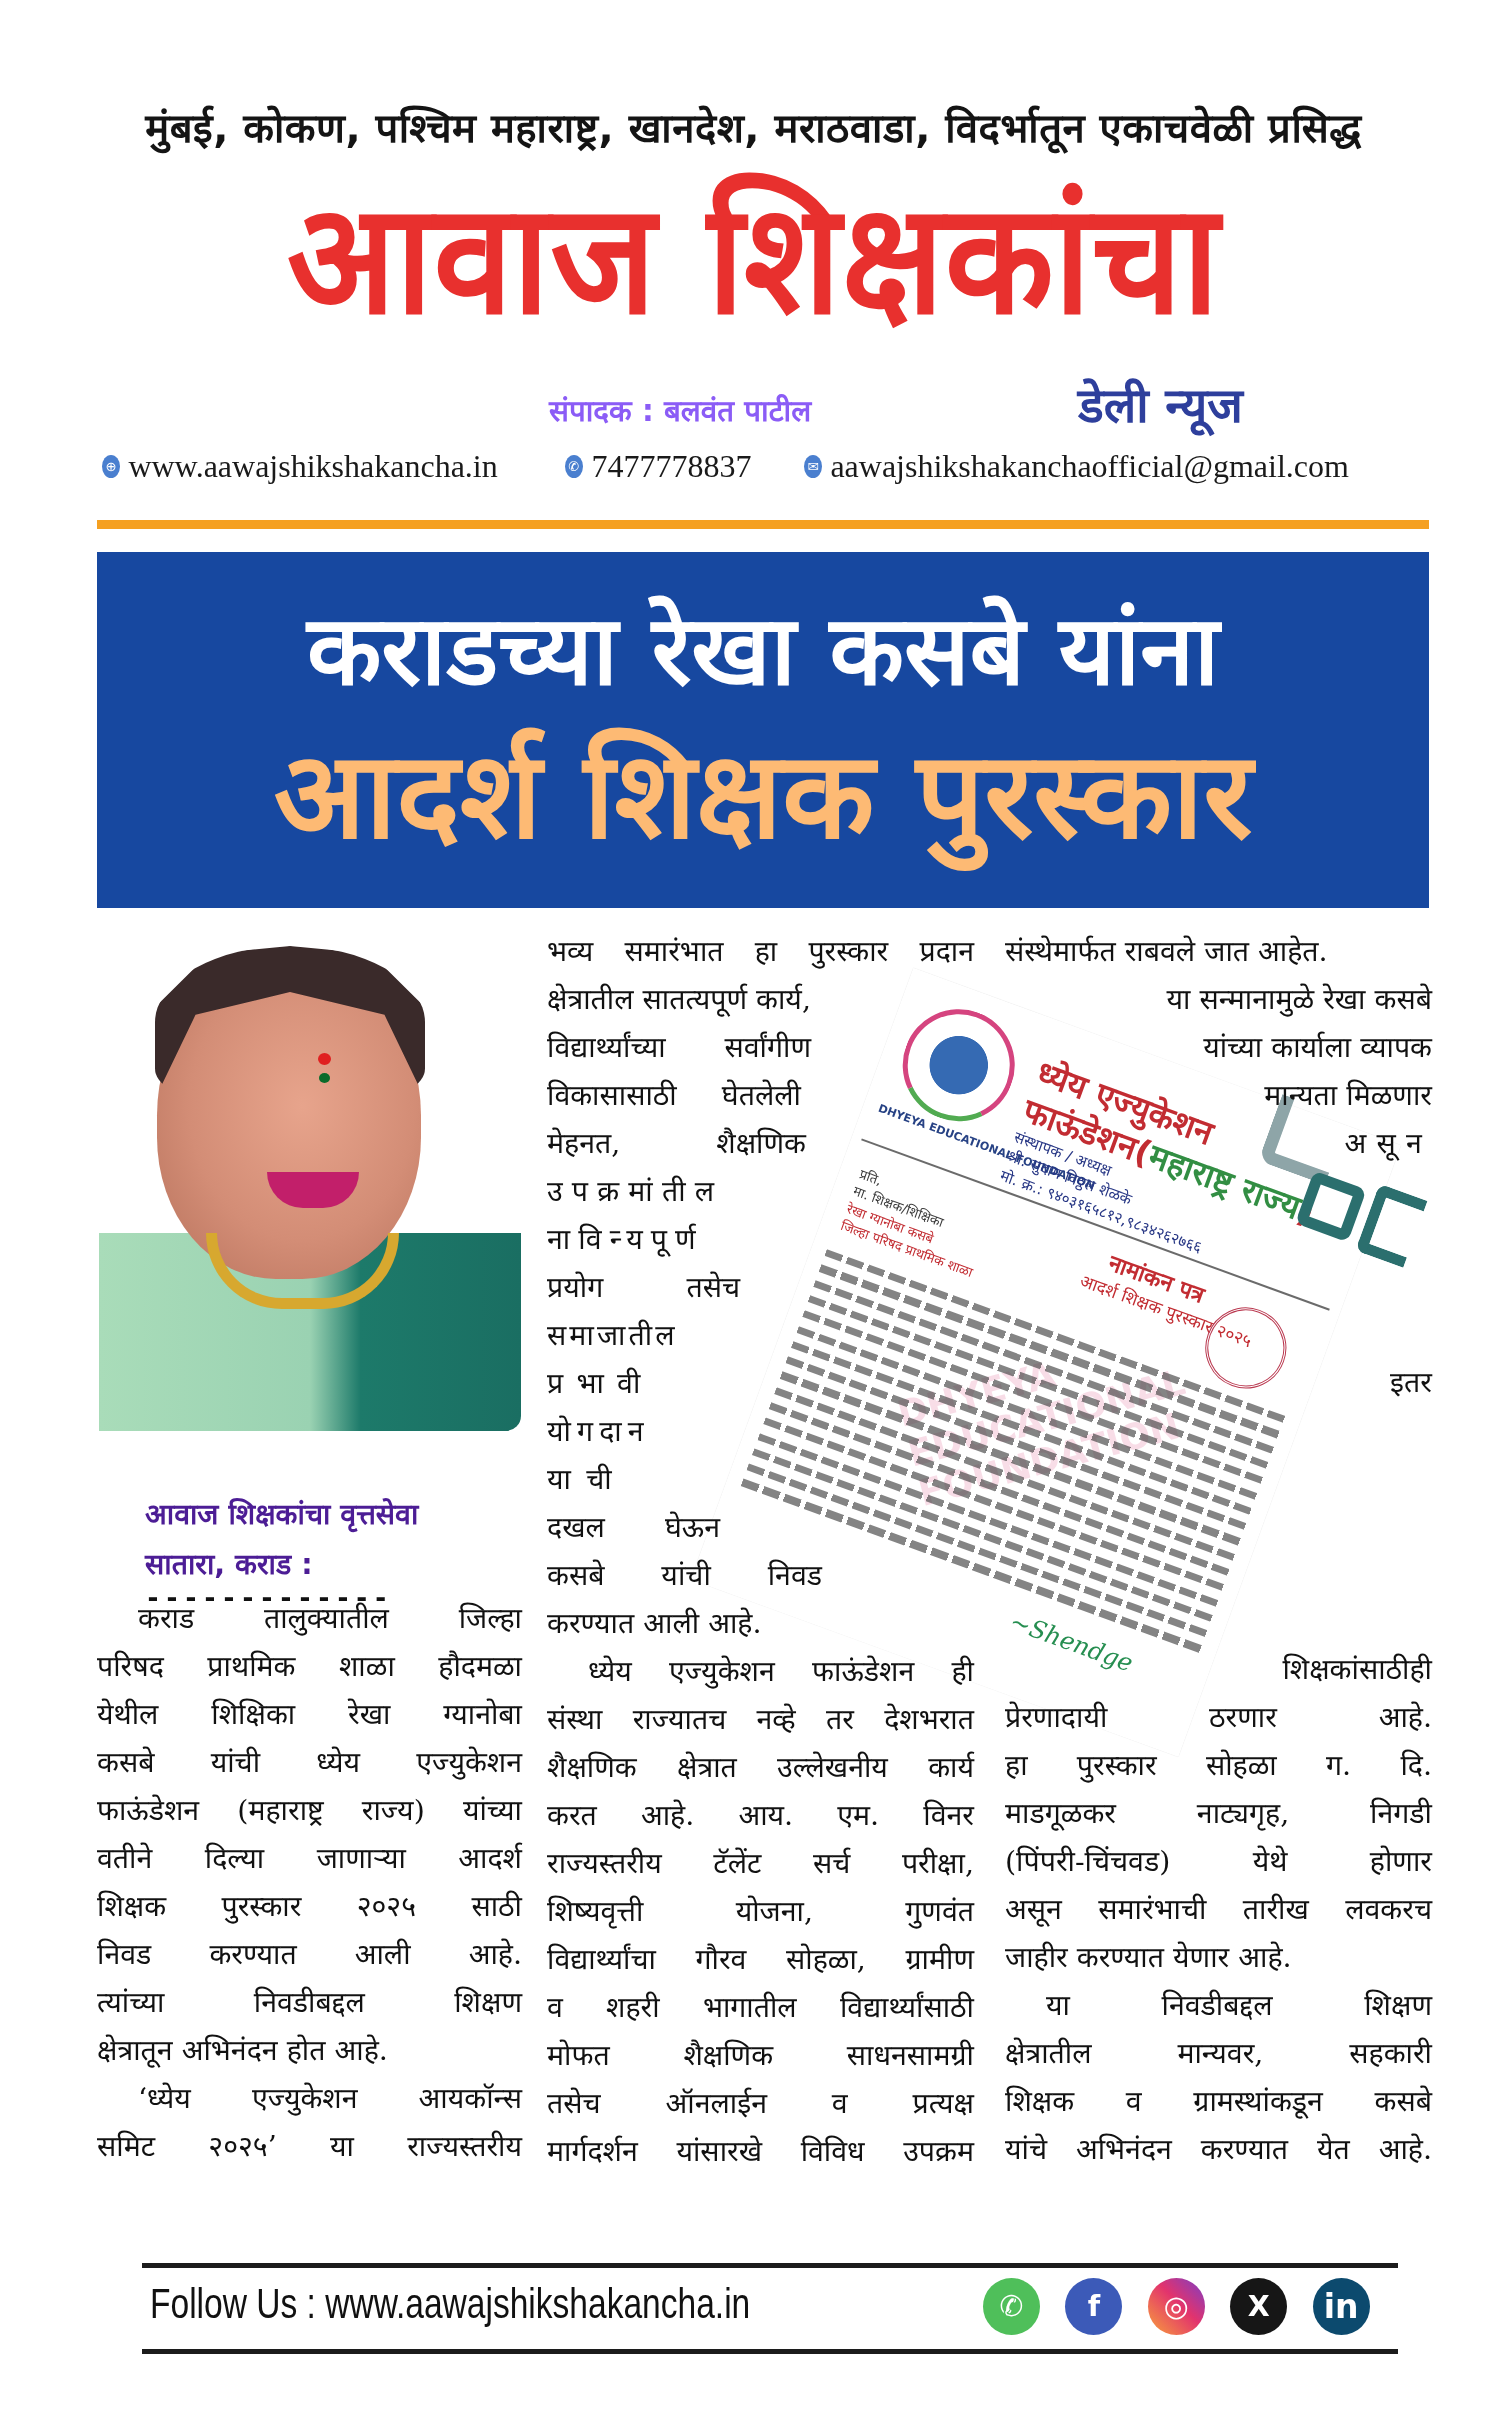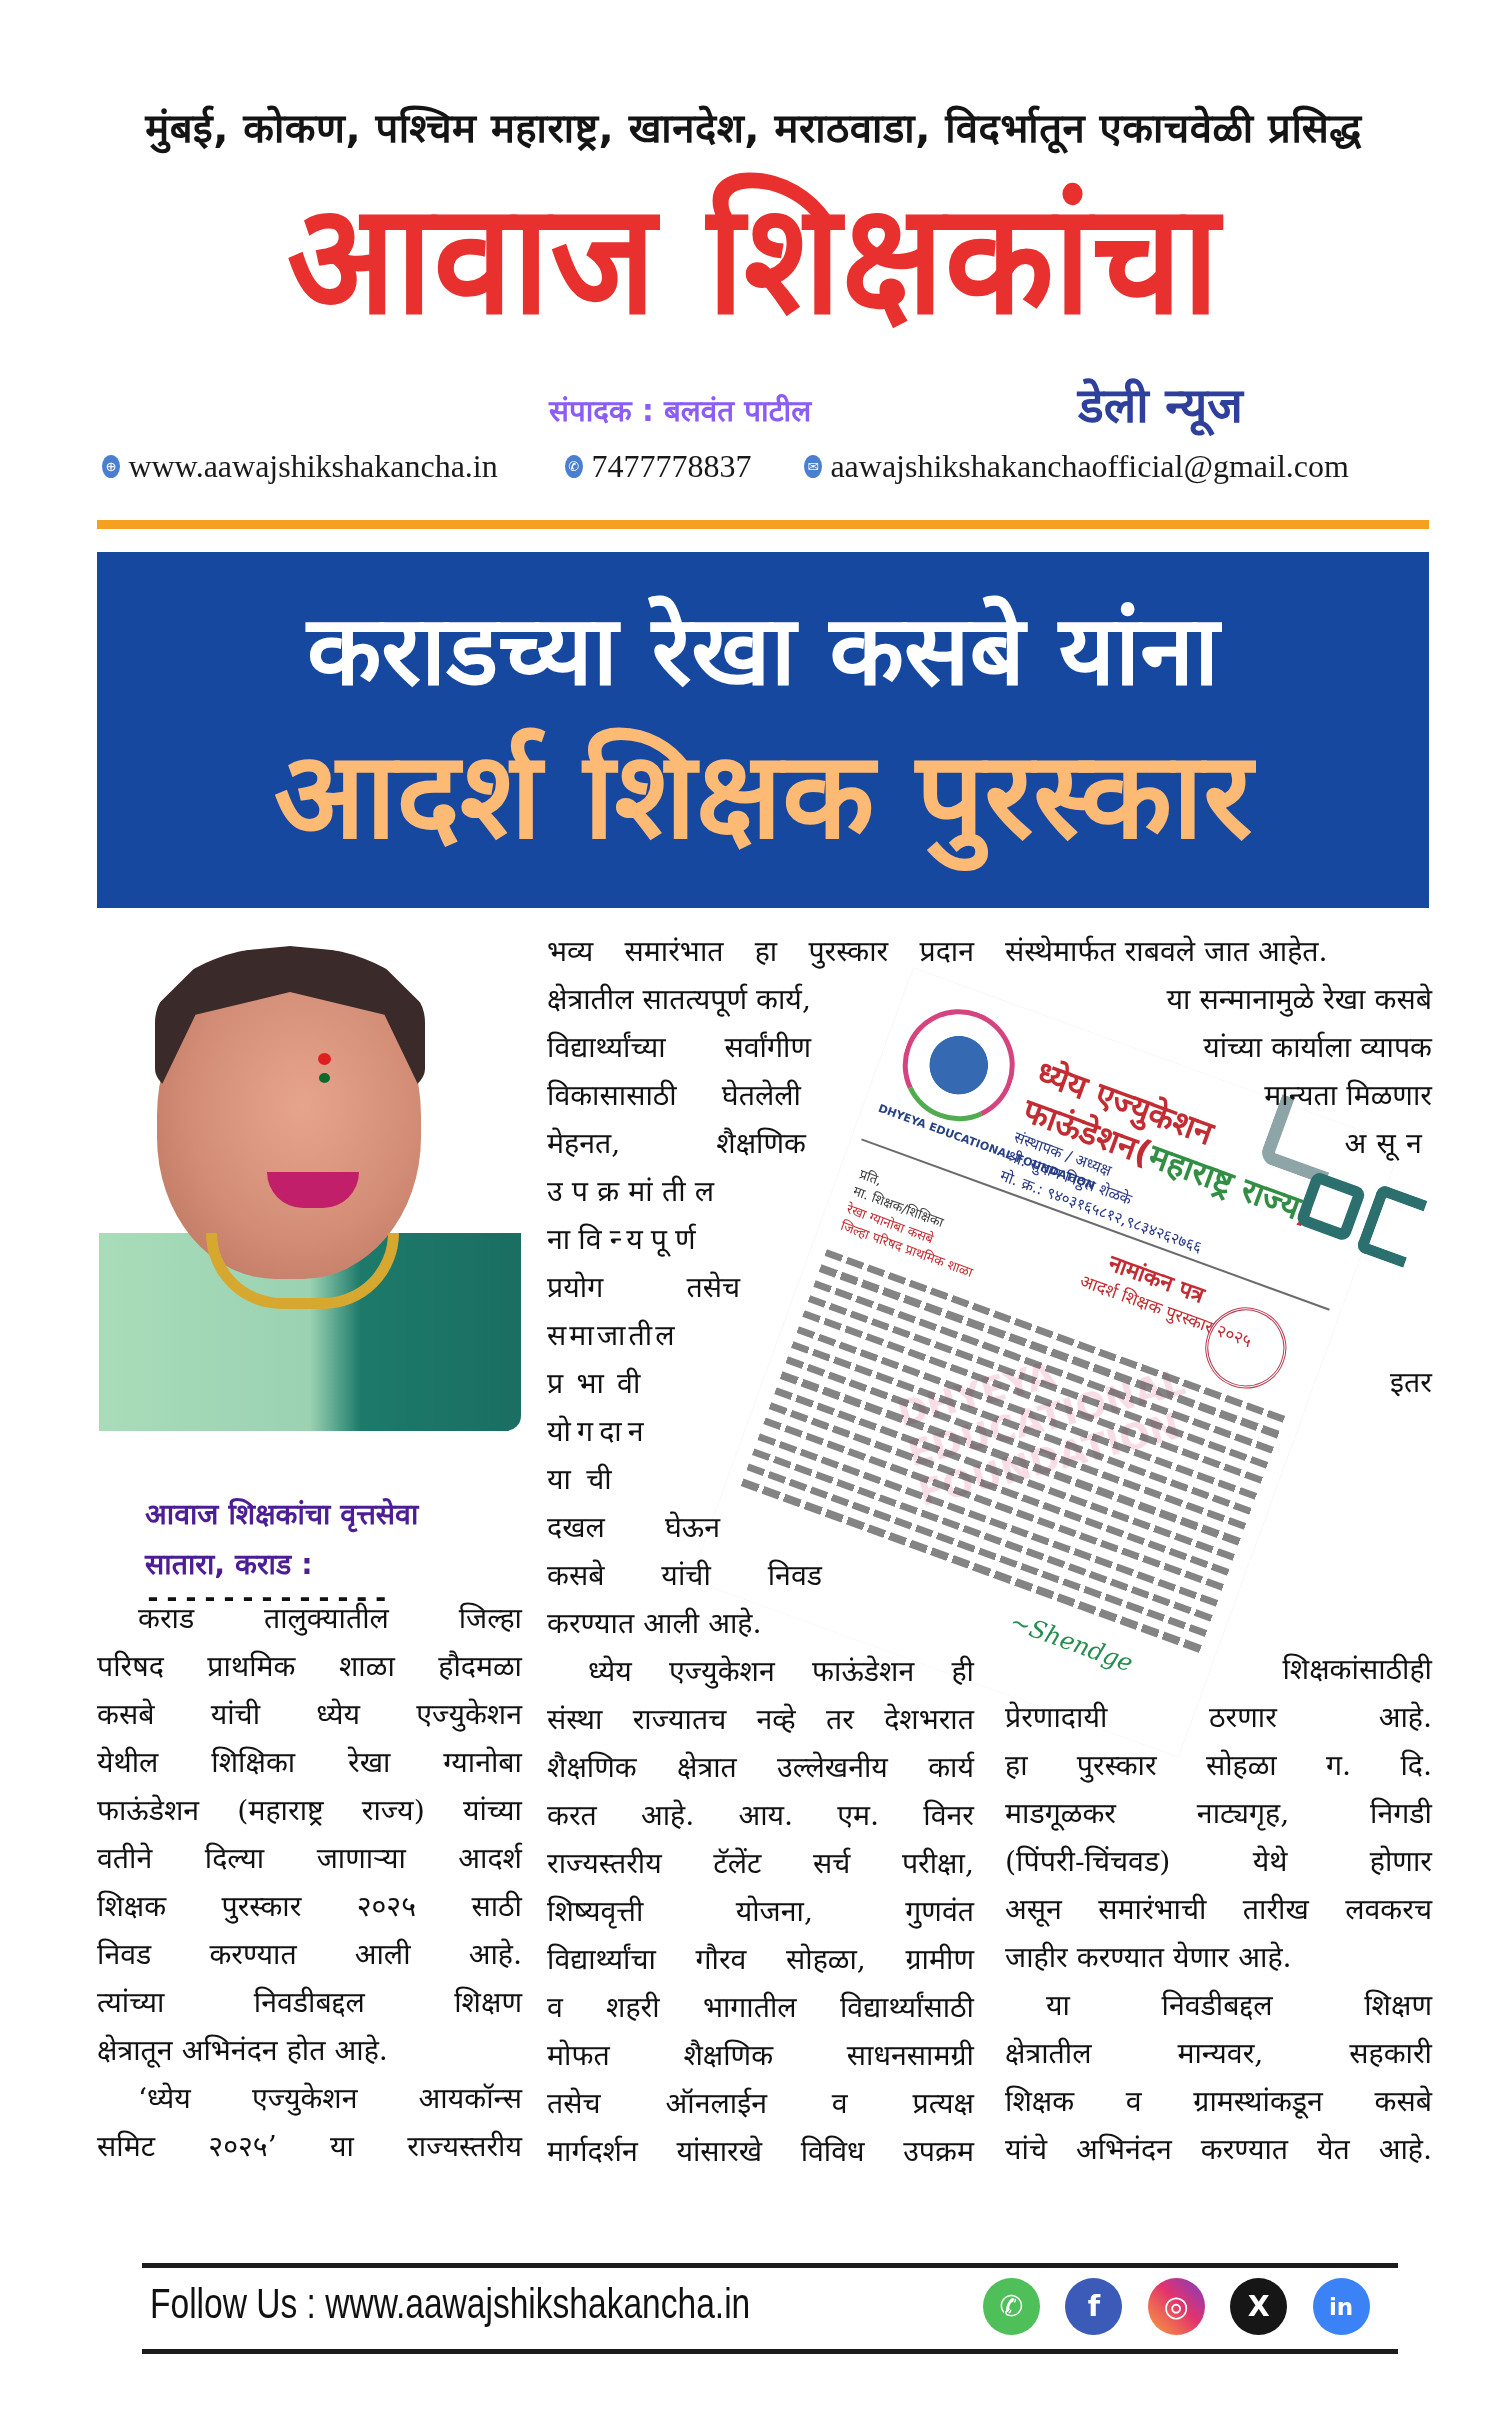--- a/index.html
+++ b/index.html
@@ -90,21 +90,21 @@
   .foot-rule.bottom { top: 2349px; }
   .follow { position: absolute; left: 150px; top: 2279px; font-family: "Liberation Sans", sans-serif; font-size: 43px;
     color: #111; transform: scaleX(0.78); transform-origin: left center; white-space: nowrap; }
   .socials { position: absolute; left: 983px; top: 2278px; display: flex; gap: 25.4px; }
   .soc { width: 57px; height: 57px; border-radius: 50%; display: flex; align-items: center; justify-content: center;
     color: #fff; font-family: "DejaVu Sans", sans-serif; font-weight: bold; font-size: 28.5px; }
   .soc.whatsapp { background: #4fbf5a; }
   .soc.facebook { background: #3c5ab8; }
   .soc.instagram { background: linear-gradient(45deg, #f9a23a, #e2336d 55%, #7a3ec8); }
   .soc.x { background: #161616; }
-  .soc.linkedin { background: #3b82f6; font-size: 23px; }
+  .soc.linkedin { background: #0c4a6e; font-size: 33px; }
 </style>
 </head>
 <body>
 
 <div class="tagline">मुंबई, कोकण, पश्चिम महाराष्ट्र, खानदेश, मराठवाडा, विदर्भातून एकाचवेळी प्रसिद्ध</div>
 <div class="masthead">आवाज शिक्षकांचा</div>
 <div class="editor">संपादक : बलवंत पाटील</div>
 <div class="daily">डेली न्यूज</div>
 
 <div class="contacts">
@@ -141,22 +141,22 @@
 
 <div class="byline">
   <div>आवाज शिक्षकांचा वृत्तसेवा</div>
   <div>सातारा, कराड :</div>
 </div>
 <div class="dashes">-------------</div>
 
 <div class="col col1">
   <span class="line indent">कराड तालुक्यातील जिल्हा</span>
   <span class="line">परिषद प्राथमिक शाळा हौदमळा</span>
+  <span class="line">येथील शिक्षिका रेखा ग्यानोबा</span>
   <span class="line">कसबे यांची ध्येय एज्युकेशन</span>
-  <span class="line">येथील शिक्षिका रेखा ग्यानोबा</span>
   <span class="line">फाऊंडेशन (महाराष्ट्र राज्य) यांच्या</span>
   <span class="line">वतीने दिल्या जाणाऱ्या आदर्श</span>
   <span class="line">शिक्षक पुरस्कार २०२५ साठी</span>
   <span class="line">निवड करण्यात आली आहे.</span>
   <span class="line">त्यांच्या निवडीबद्दल शिक्षण</span>
   <span class="line last">क्षेत्रातून अभिनंदन होत आहे.</span>
   <span class="line indent">‘ध्येय एज्युकेशन आयकॉन्स</span>
   <span class="line">समिट २०२५’ या राज्यस्तरीय</span>
 </div>
 

